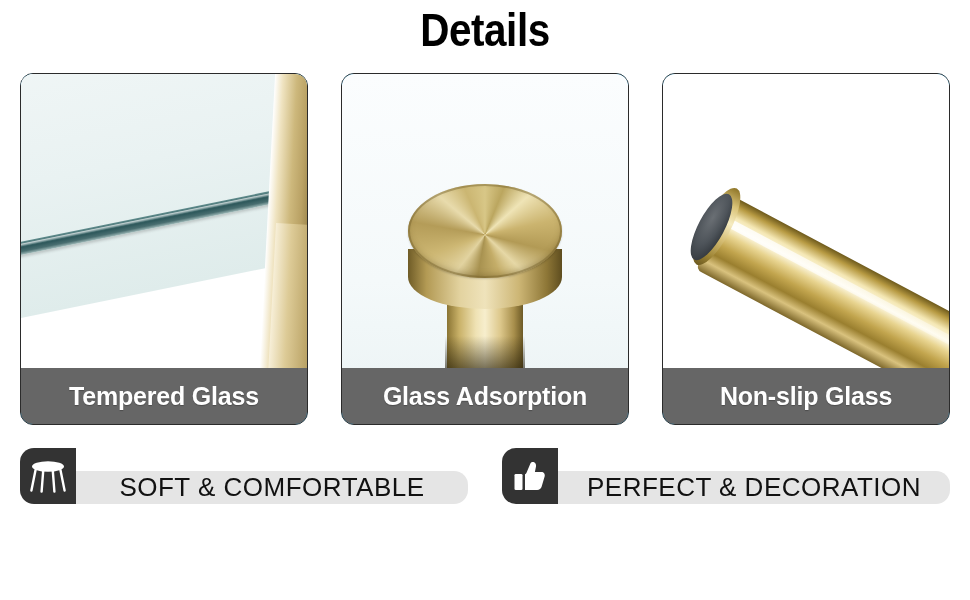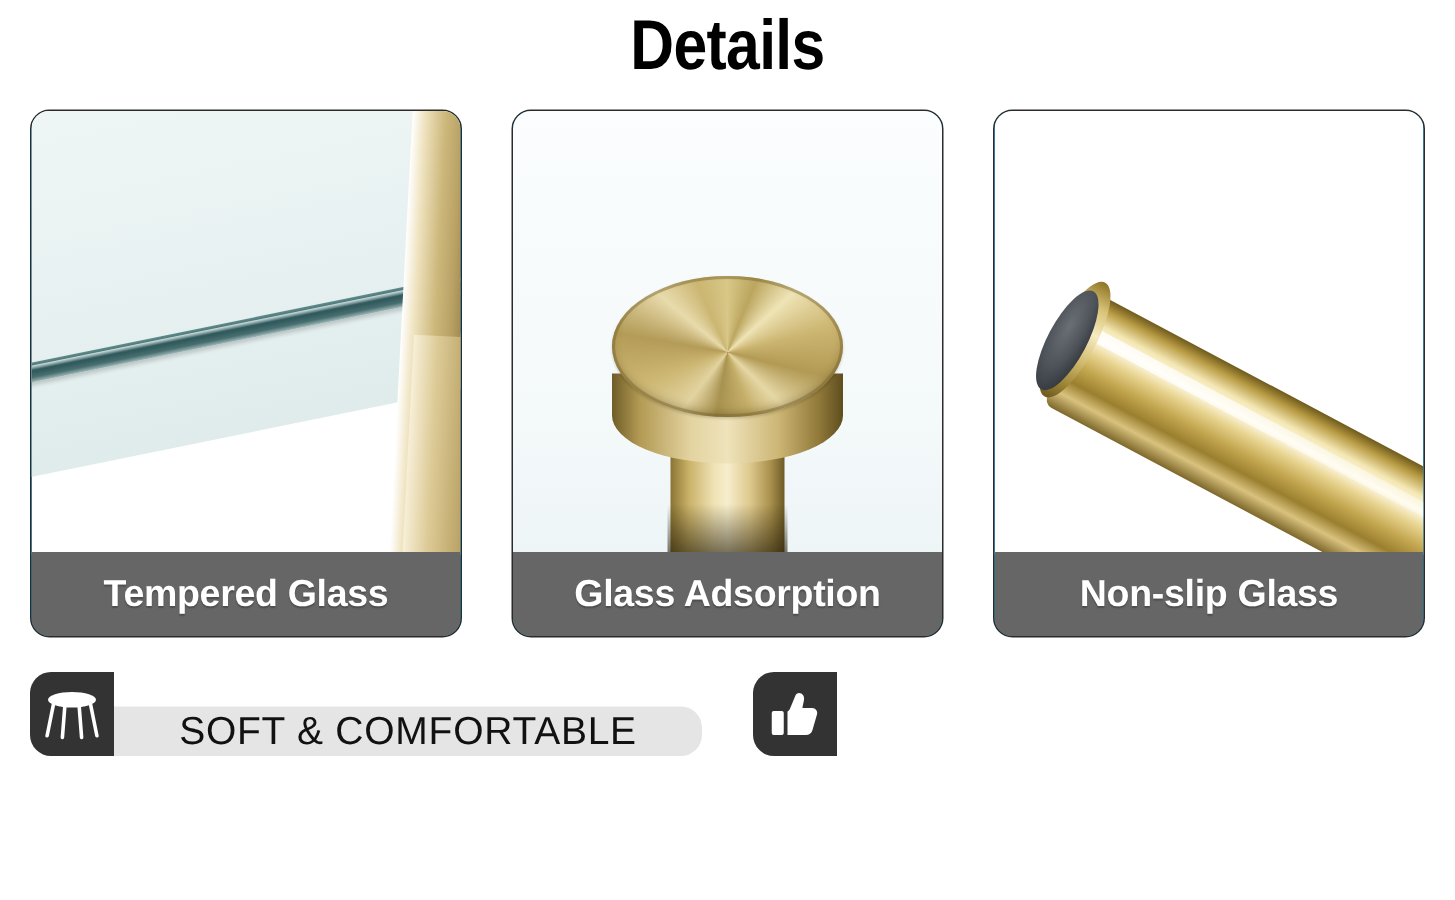--- a/index.html
+++ b/index.html
@@ -300,17 +300,20 @@
     </div>
   </div>
 
   <div class="badge">
     <div class="badge-icon">
       <svg width="36" height="36" viewBox="0 0 36 36" fill="none">
         <rect x="2.5" y="16" width="8" height="16" rx="1.3" fill="#ffffff"></rect>
         <path d="M13 32 h12.2 c2.1 0 3.9-1.3 4.4-3.2 l3.1-10.6 c0.6-2.1-1-4.2-3.2-4.2 h-6.6 l1.1-5.4 c0.5-2.5-1.2-4.6-3.3-4.6 -1.1 0-2 0.7-2.4 1.7 l-3.8 9.1 c-0.3 0.7-0.8 1.2-1.5 1.5 v15.7 z" fill="#ffffff"></path>
       </svg>
     </div>
+    <div class="badge-pill">
+      <span class="badge-text">PERFECT &amp; DECORATION</span>
+    </div>
   </div>
 
 
 
 </div>
 
 </body></html>

